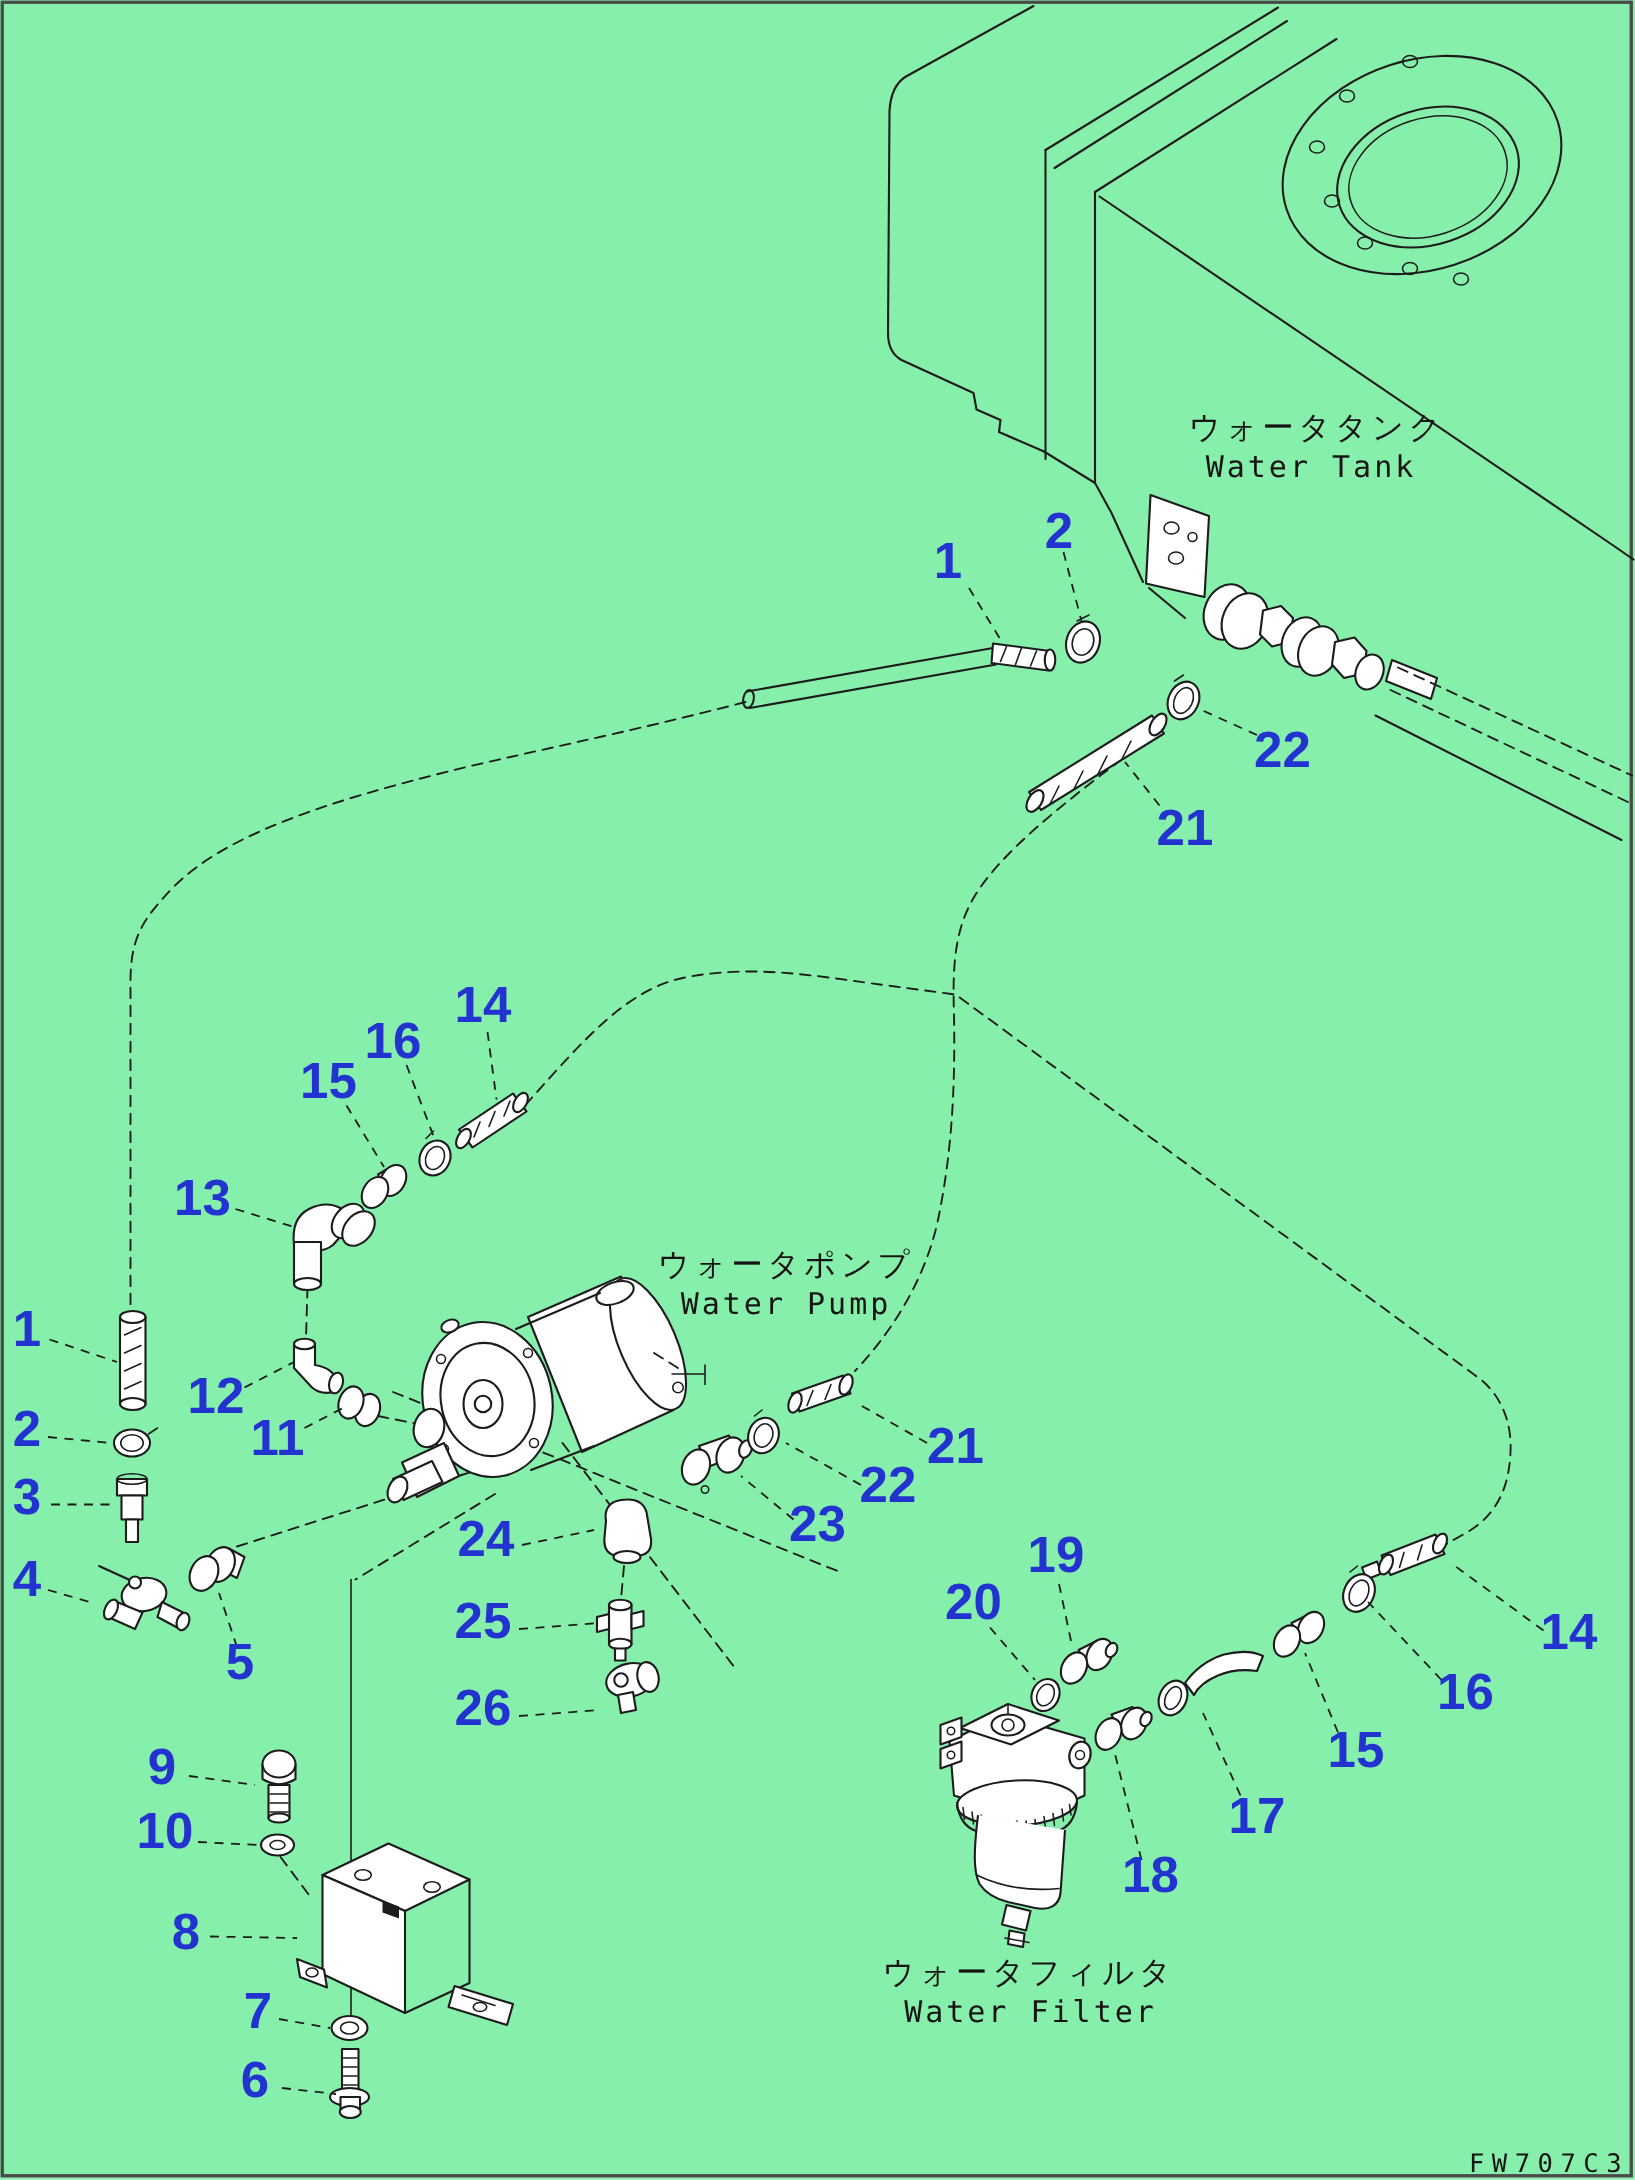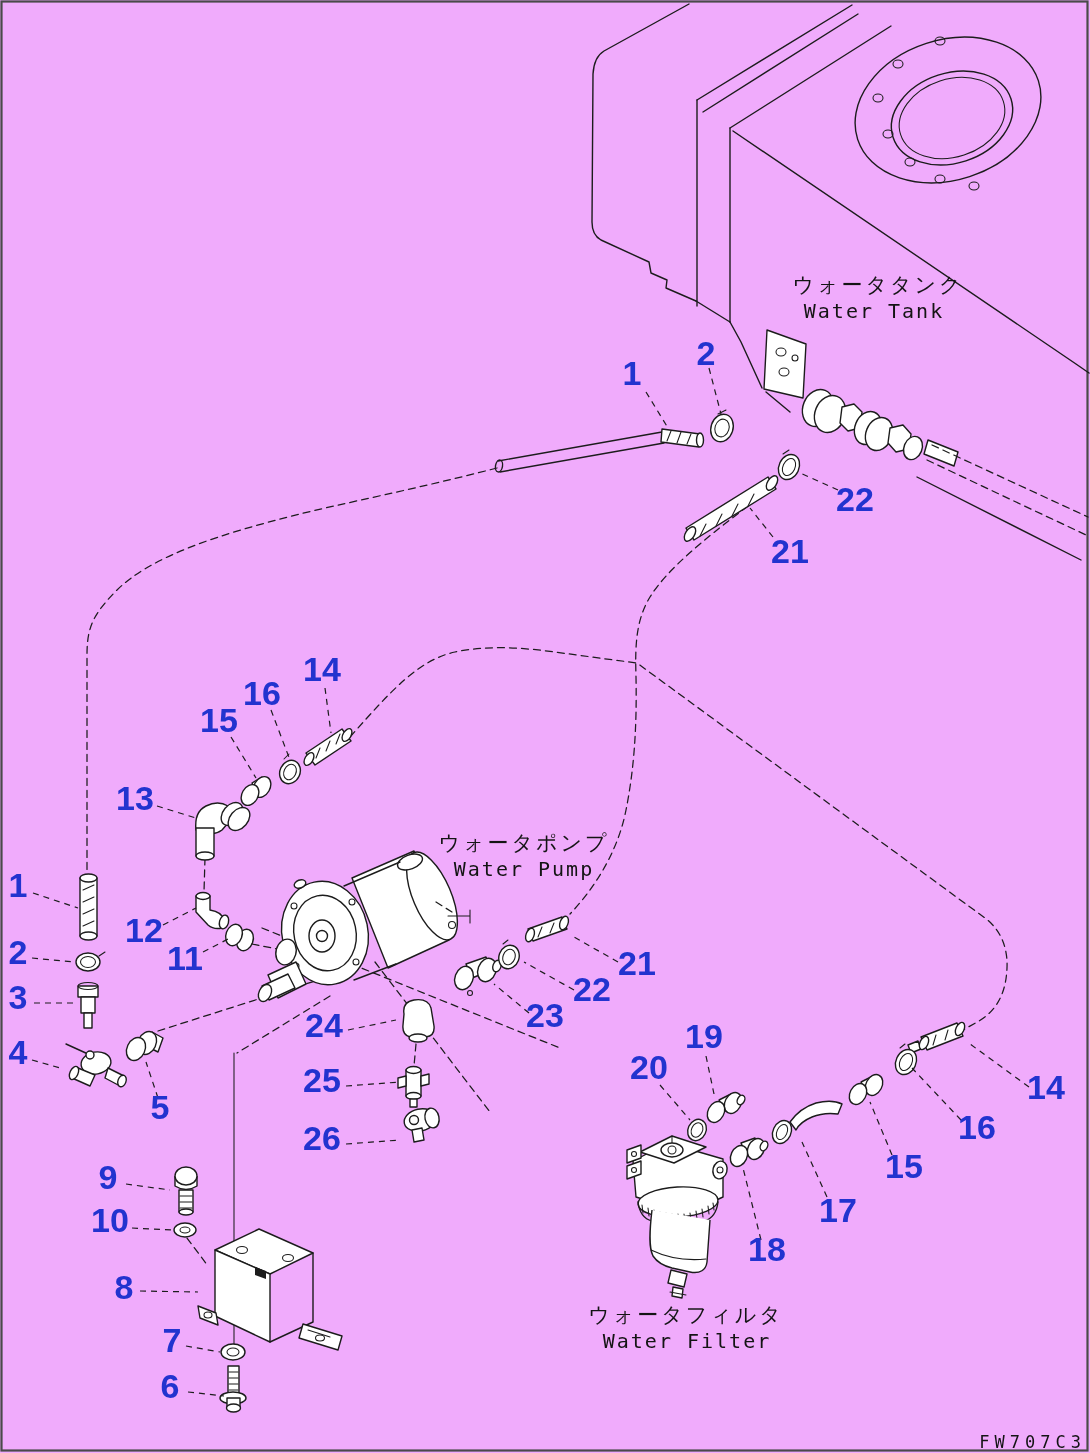--- a/index.html
+++ b/index.html
@@ -1,18 +1,18 @@
 <!DOCTYPE html>
 <html><head>
 <meta charset="utf-8">
 <style>
   html,body { margin:0; padding:0; background:#e8e8e8; }
   .stage {
     position:relative; width:1090px; height:1453px; margin:0 auto;
-    background:#f0abfc; overflow:hidden;
+    background:#86efac; overflow:hidden;
     font-family:"Liberation Sans", sans-serif;
     text-align:center;
   }
   svg { position:absolute; left:0; top:0; }
   .ln  { fill:none; stroke:#1c1c1c; stroke-width:1.4; stroke-linecap:round; stroke-linejoin:round; }
   .fw  { fill:#ffffff; stroke:#1c1c1c; stroke-width:1.4; stroke-linejoin:round; }
   .dk  { fill:#1c1c1c; stroke:none; }
   .dash{ fill:none; stroke:#1c1c1c; stroke-width:1.25; stroke-dasharray:7 5; stroke-linecap:round; }
   .thin{ stroke-width:1.05; }
   .leader { stroke:#1c1c1c; stroke-width:1.2; stroke-dasharray:6 5; }

